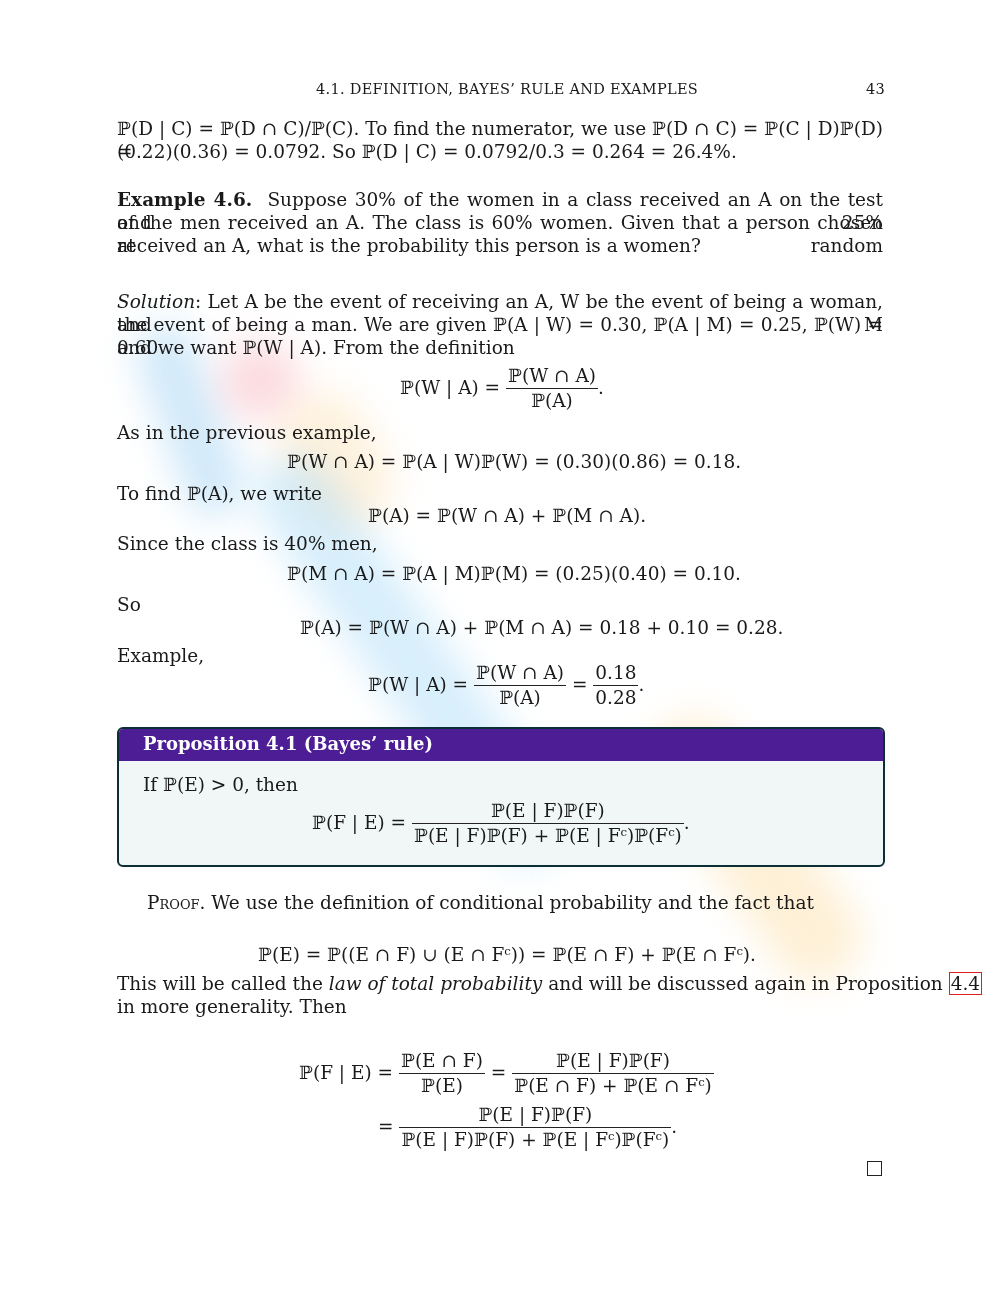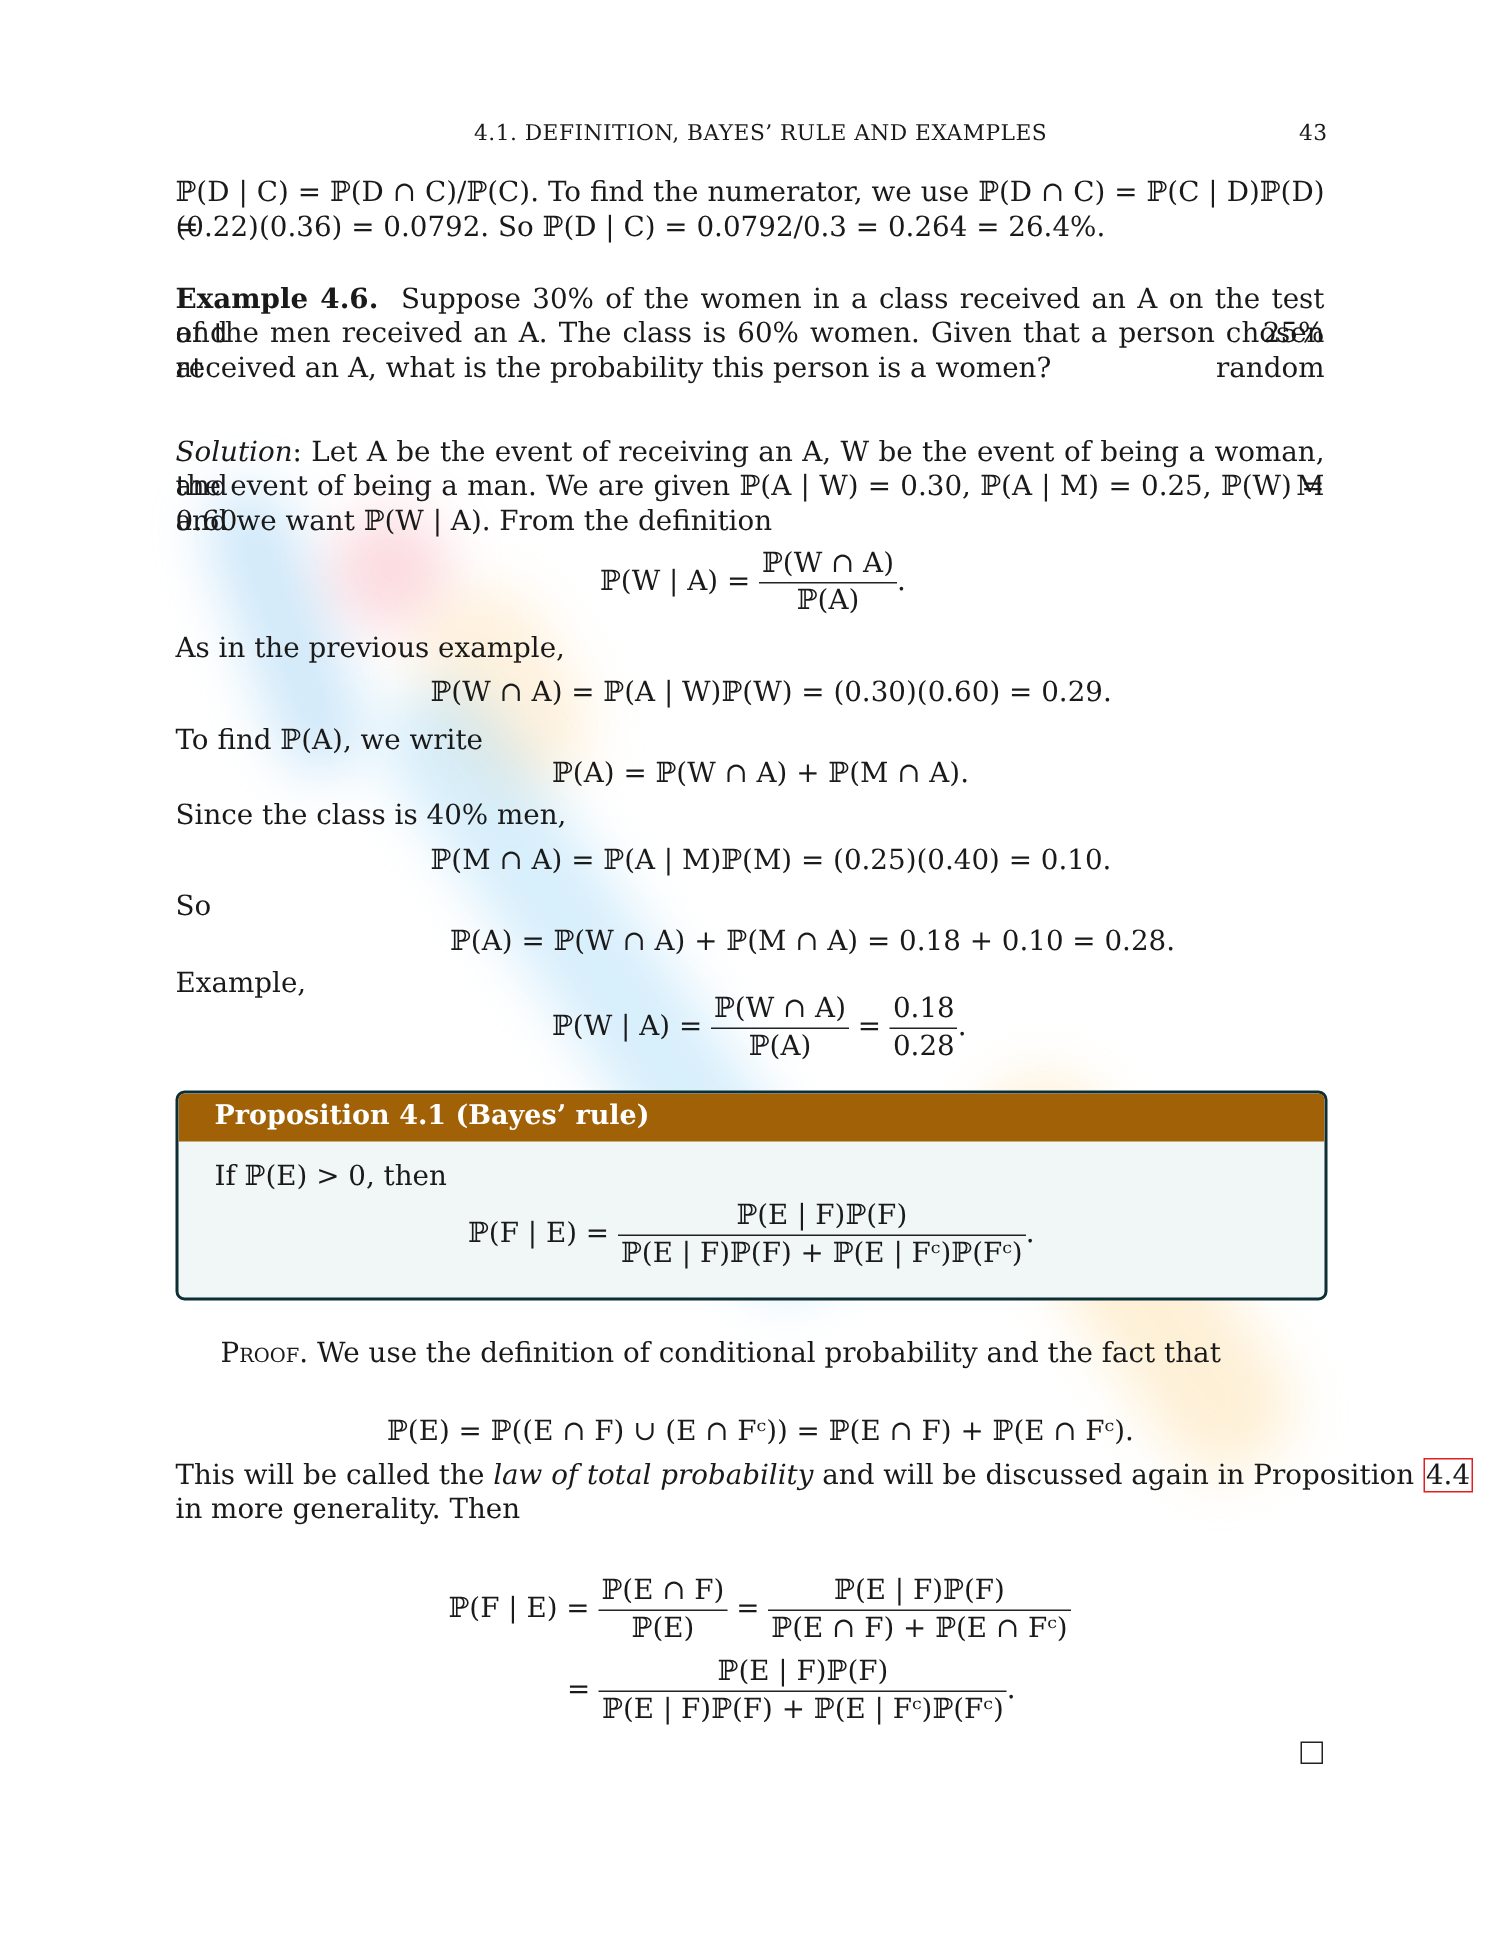--- a/index.html
+++ b/index.html
@@ -11,21 +11,21 @@
   .t { position:absolute; font-size:18.5px; line-height:23px; white-space:nowrap; }
   .it { font-style:italic; }
   .header { position:absolute; top:81px; font-size:14.5px; letter-spacing:.3px; }
   .just { width:766px; text-align:justify; text-align-last:justify; white-space:normal; }
   .frac { display:inline-block; vertical-align:middle; text-align:center; }
   .frac .num { display:block; padding:0 2px; border-bottom:1px solid #222; line-height:24px; }
   .frac .den { display:block; padding:0 2px; line-height:24px; }
   .eq { position:absolute; font-size:18.5px; white-space:nowrap; }
   .prop-box { position:absolute; left:117px; top:727px; width:764px; height:136px;
               border:2px solid #0c2f36; border-radius:6px; background:#f1f7f7; overflow:hidden; }
-  .prop-head { background:#a16207; color:#ffffff; height:32px; line-height:30px;
+  .prop-head { background:#4c1d95; color:#ffffff; height:32px; line-height:30px;
                padding-left:24px; font-size:18px; font-weight:bold; }
   .link-box { border:1.5px solid #e02020; padding:0 1px; }
   .sc { font-variant:small-caps; }
   .qed { position:absolute; left:867px; top:1161px; width:13px; height:13px; border:1.3px solid #222; }
 </style>
 </head>
 <body>
 
 <div class="page">
 
@@ -57,21 +57,21 @@
 
   <div class="eq" style="left:400px;top:364px;">
     <span>ℙ(W | A) =</span>
     <span class="frac">
       <span class="num">ℙ(W ∩ A)</span>
       <span class="den">ℙ(A)</span>
     </span><span>.</span>
   </div>
 
   <div class="t" style="left:117px;top:421px;">As in the previous example,</div>
-  <div class="eq" style="left:287px;top:451px;">ℙ(W ∩ A) = ℙ(A | W)ℙ(W) = (0.30)(0.60) = 0.29.</div>
+  <div class="eq" style="left:287px;top:451px;">ℙ(W ∩ A) = ℙ(A | W)ℙ(W) = (0.30)(0.86) = 0.18.</div>
 
   <div class="t" style="left:117px;top:482px;">To find ℙ(A), we write</div>
   <div class="eq" style="left:368px;top:505px;">ℙ(A) = ℙ(W ∩ A) + ℙ(M ∩ A).</div>
 
   <div class="t" style="left:117px;top:532px;">Since the class is 40% men,</div>
   <div class="eq" style="left:287px;top:563px;">ℙ(M ∩ A) = ℙ(A | M)ℙ(M) = (0.25)(0.40) = 0.10.</div>
 
   <div class="t" style="left:117px;top:593px;">So</div>
   <div class="eq" style="left:280px;top:617px;margin-left:20px;">ℙ(A) = ℙ(W ∩ A) + ℙ(M ∩ A) = 0.18 + 0.10 = 0.28.</div>
 

